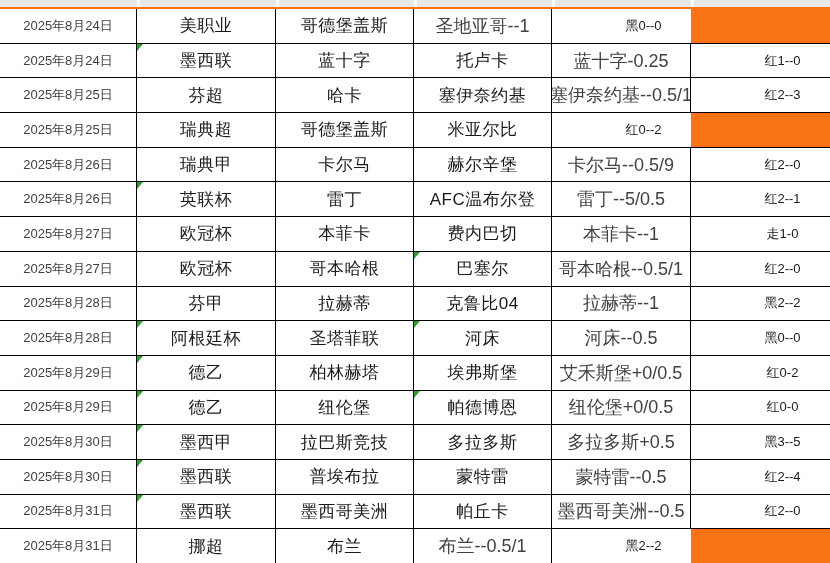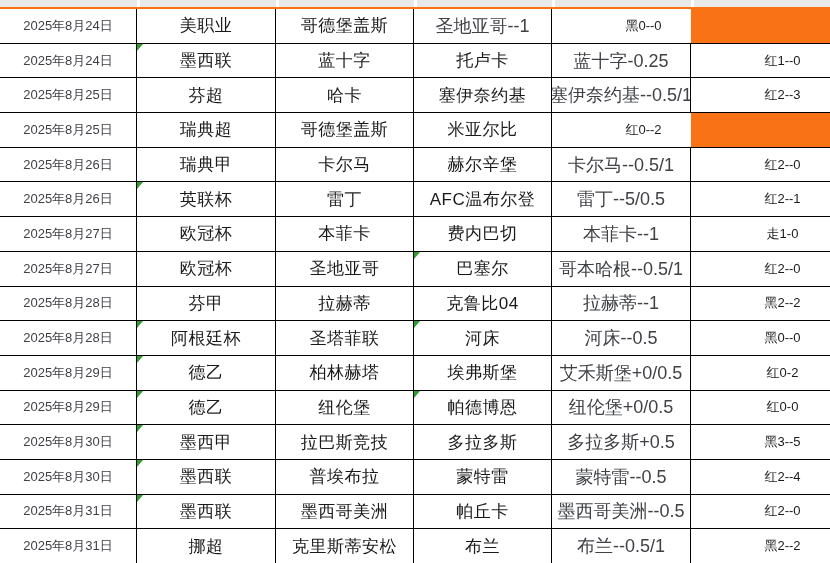--- a/index.html
+++ b/index.html
@@ -159,21 +159,21 @@
         <span class="txt bold-txt">瑞典甲</span>
       </div>
       <div class="cell">
         <span class="txt bold-txt">卡尔马</span>
       </div>
       <div class="cell">
 
         <span class="txt bold-txt">赫尔辛堡</span>
       </div>
       <div class="cell">
-        <span class="txt handicap-txt">卡尔马--0.5/1</span>
+        <span class="txt handicap-txt">卡尔马--0.5/9</span>
       </div>
       <div class="cell">
         <span class="txt result-txt">红2--0</span>
       </div>
     </div>
 
     <div class="row">
       <div class="cell">
         <span class="txt date-txt">2025年8月26日</span>
       </div>
@@ -221,21 +221,21 @@
 
     <div class="row">
       <div class="cell">
         <span class="txt date-txt">2025年8月27日</span>
       </div>
       <div class="cell">
 
         <span class="txt bold-txt">欧冠杯</span>
       </div>
       <div class="cell">
-        <span class="txt bold-txt">圣地亚哥</span>
+        <span class="txt bold-txt">哥本哈根</span>
       </div>
       <div class="cell">
         <span class="flag"></span>
         <span class="txt bold-txt">巴塞尔</span>
       </div>
       <div class="cell">
         <span class="txt handicap-txt">哥本哈根--0.5/1</span>
       </div>
       <div class="cell">
         <span class="txt result-txt">红2--0</span>
@@ -405,23 +405,20 @@
 
     <div class="row">
       <div class="cell">
         <span class="txt date-txt">2025年8月31日</span>
       </div>
       <div class="cell">
 
         <span class="txt bold-txt">挪超</span>
       </div>
       <div class="cell">
-        <span class="txt bold-txt">克里斯蒂安松</span>
-      </div>
-      <div class="cell">
 
         <span class="txt bold-txt">布兰</span>
       </div>
       <div class="cell">
         <span class="txt handicap-txt">布兰--0.5/1</span>
       </div>
       <div class="cell">
         <span class="txt result-txt">黑2--2</span>
       </div>
     </div>

